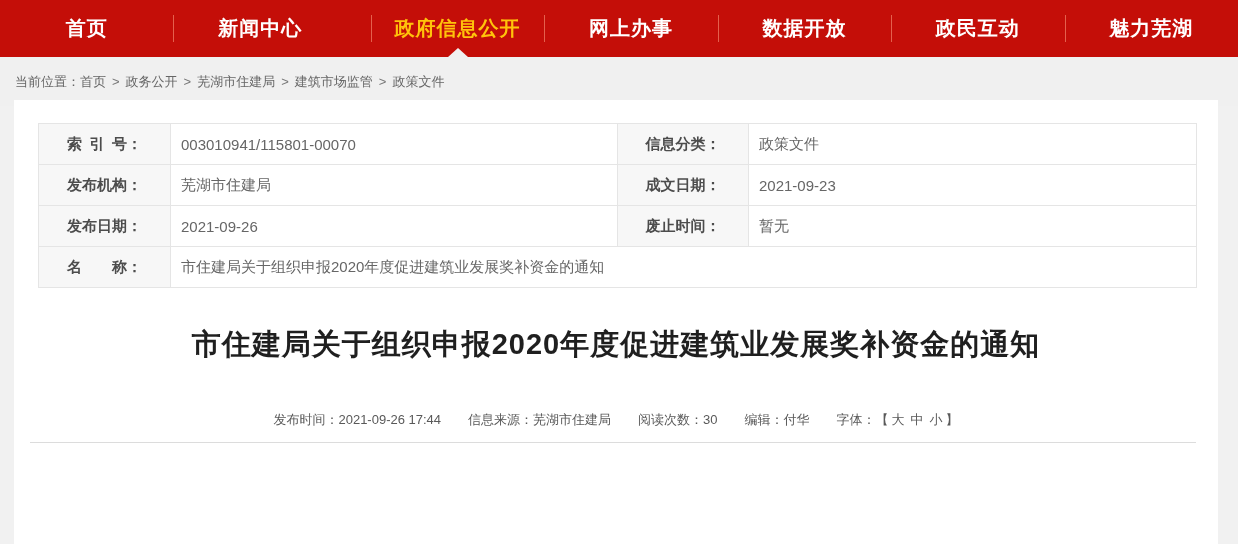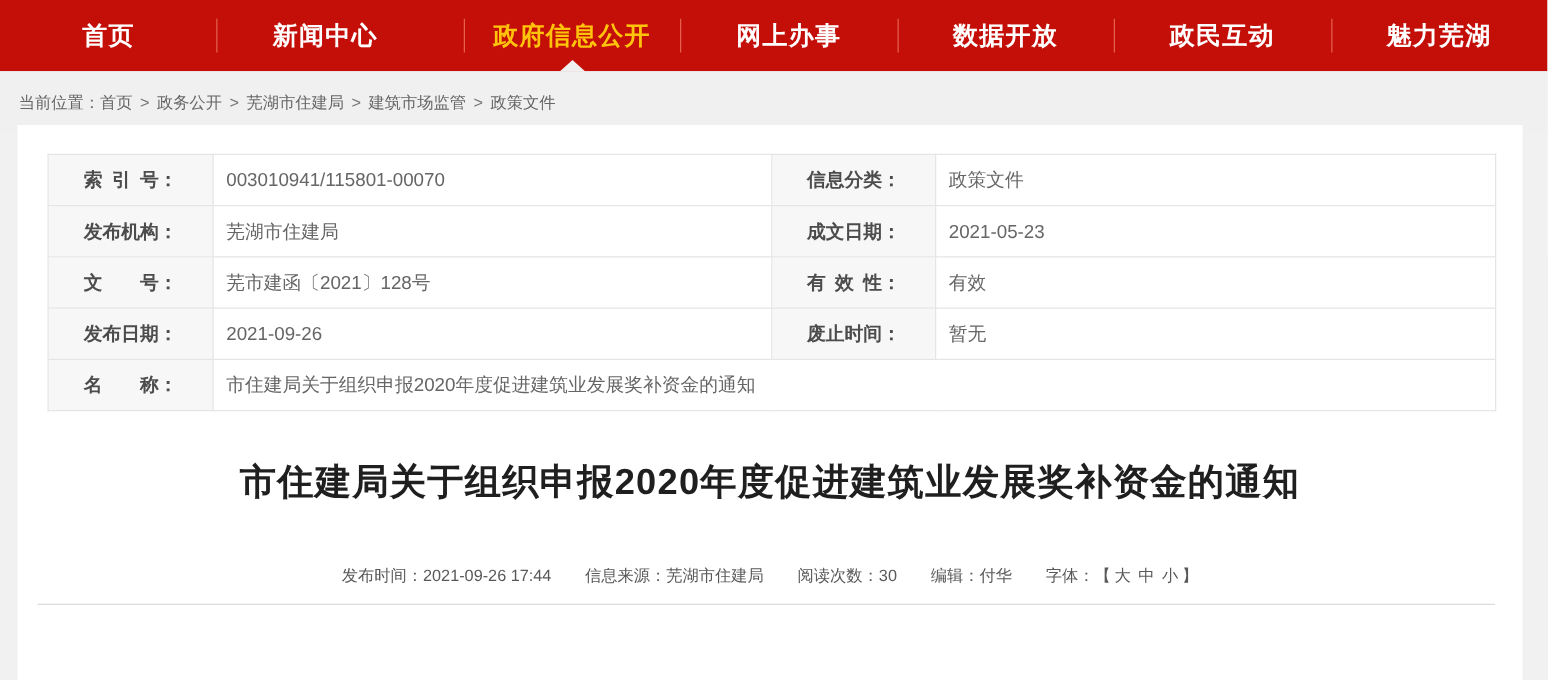--- a/index.html
+++ b/index.html
@@ -176,27 +176,21 @@
         <tr>
           <td class="ilabel">索 引 号：</td>
           <td class="ivalue">003010941/115801-00070</td>
           <td class="ilabel">信息分类：</td>
           <td class="ivalue">政策文件</td>
         </tr>
         <tr>
           <td class="ilabel">发布机构：</td>
           <td class="ivalue">芜湖市住建局</td>
           <td class="ilabel">成文日期：</td>
-          <td class="ivalue">2021-05-23</td>
-        </tr>
-        <tr>
-          <td class="ilabel">文　　号：</td>
-          <td class="ivalue">芜市建函〔2021〕128号</td>
-          <td class="ilabel">有 效 性：</td>
-          <td class="ivalue">有效</td>
+          <td class="ivalue">2021-09-23</td>
         </tr>
         <tr>
           <td class="ilabel">发布日期：</td>
           <td class="ivalue">2021-09-26</td>
           <td class="ilabel">废止时间：</td>
           <td class="ivalue">暂无</td>
         </tr>
         <tr>
           <td class="ilabel">名　　称：</td>
           <td class="ivalue" colspan="3">市住建局关于组织申报2020年度促进建筑业发展奖补资金的通知</td>

